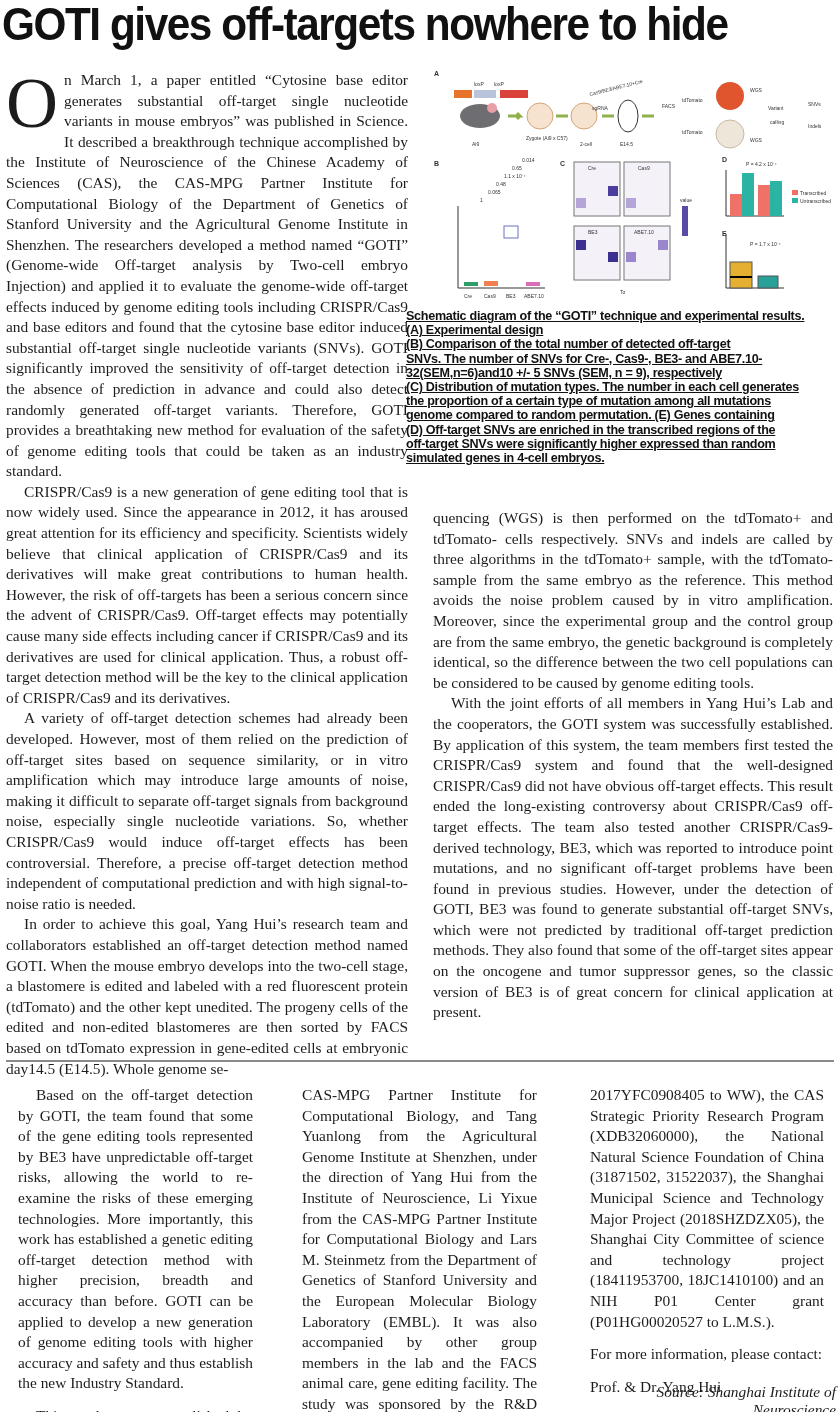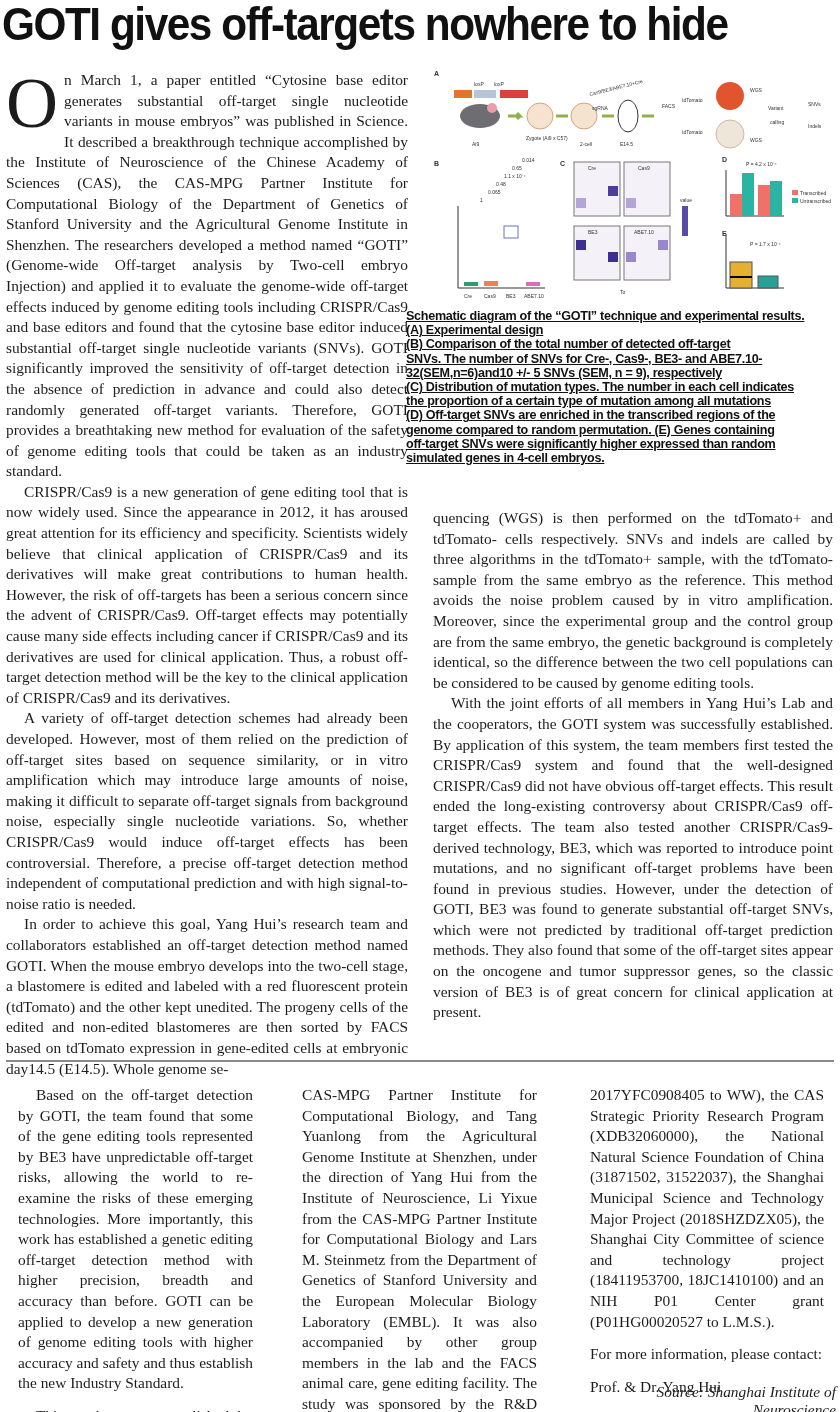--- a/index.html
+++ b/index.html
@@ -134,24 +134,24 @@
     <rect x="328" y="210" width="20" height="12" fill="#2aa198" stroke="#555"></rect>
   </svg>
 </div>
 
 <div class="caption">
   <div>Schematic diagram of the “GOTI” technique and experimental results.</div>
   <div>(A) Experimental design</div>
   <div>(B) Comparison of the total number of detected off-target</div>
   <div>SNVs. The number of SNVs for Cre-, Cas9-, BE3- and ABE7.10-</div>
   <div>32(SEM,n=6)and10 +/- 5 SNVs (SEM, n = 9), respectively</div>
-  <div>(C) Distribution of mutation types. The number in each cell indicates</div>
+  <div>(C) Distribution of mutation types. The number in each cell generates</div>
   <div>the proportion of a certain type of mutation among all mutations</div>
+  <div>genome compared to random permutation. (E) Genes containing</div>
   <div>(D) Off-target SNVs are enriched in the transcribed regions of the</div>
-  <div>genome compared to random permutation. (E) Genes containing</div>
   <div>off-target SNVs were significantly higher expressed than random</div>
   <div>simulated genes in 4-cell embryos.</div>
 </div>
 
 <div class="col" id="colR">
   <p class="noindent">quencing (WGS) is then performed on the tdTomato+ and tdTomato- cells respectively. SNVs and indels are called by three algorithms in the tdTomato+ sample, with the tdTomato- sample from the same embryo as the reference. This method avoids the noise problem caused by in vitro amplification. Moreover, since the experimental group and the control group are from the same embryo, the genetic background is completely identical, so the difference between the two cell populations can be considered to be caused by genome editing tools.</p>
   <p>With the joint efforts of all members in Yang Hui’s Lab and the cooperators, the GOTI system was successfully established. By application of this system, the team members first tested the CRISPR/Cas9 system and found that the well-designed CRISPR/Cas9 did not have obvious off-target effects. This result ended the long-existing controversy about CRISPR/Cas9 off-target effects. The team also tested another CRISPR/Cas9-derived technology, BE3, which was reported to introduce point mutations, and no significant off-target problems have been found in previous studies. However, under the detection of GOTI, BE3 was found to generate substantial off-target SNVs, which were not predicted by traditional off-target prediction methods. They also found that some of the off-target sites appear on the oncogene and tumor suppressor genes, so the classic version of BE3 is of great concern for clinical application at present.</p>
 </div>
 
 <div class="rule"></div>

